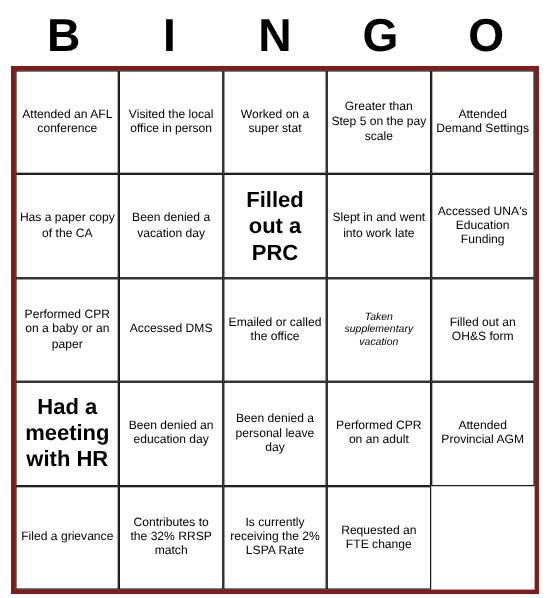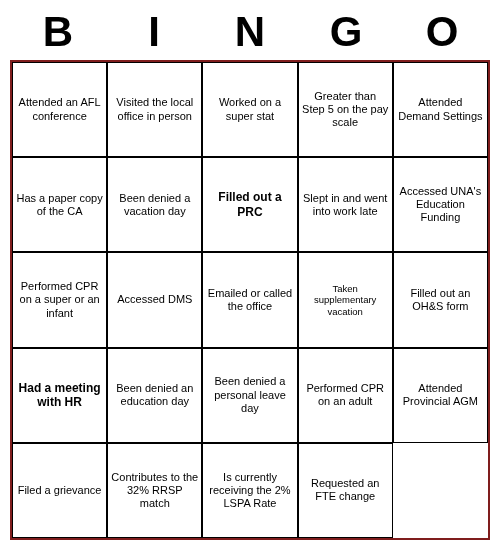--- a/index.html
+++ b/index.html
@@ -24,35 +24,35 @@
       width: 90px;
       text-align: center;
       color: #000;
     }
     .bingo-grid {
       display: grid;
       grid-template-columns: repeat(5, 1fr);
       grid-template-rows: repeat(5, 1fr);
       width: 480px;
       height: 480px;
-      border: 2px solid #7f1d1d;
+      border: 4px solid #7f1d1d;
     }
     .bingo-cell {
       border: 1px solid #000;
       display: flex;
       align-items: center;
       justify-content: center;
       text-align: center;
       padding: 3px;
       font-size: 11px;
       line-height: 1.2;
       color: #000;
     }
     .bingo-cell.highlight {
-      font-size: 12px;
+      font-size: 20px;
       font-weight: bold;
     }
     .bingo-cell.small-text {
       font-size: 9.5px;
     }
   </style>
 </head>
 <body>
 
 <div class="bingo-header">
@@ -67,24 +67,24 @@
 <div class="bingo-cell">Attended an AFL conference</div>
     <div class="bingo-cell">Visited the local office in person</div>
     <div class="bingo-cell">Worked on a super stat</div>
     <div class="bingo-cell">Greater than Step 5 on the pay scale</div>
     <div class="bingo-cell">Attended Demand Settings</div>
     <div class="bingo-cell">Has a paper copy of the CA</div>
     <div class="bingo-cell">Been denied a vacation day</div>
     <div class="bingo-cell highlight">Filled out a PRC</div>
     <div class="bingo-cell">Slept in and went into work late</div>
     <div class="bingo-cell">Accessed UNA's Education Funding</div>
-    <div class="bingo-cell">Performed CPR on a super or an infant</div>
+    <div class="bingo-cell">Performed CPR on a baby or an paper</div>
     <div class="bingo-cell">Accessed DMS</div>
     <div class="bingo-cell">Emailed or called the office</div>
-    <div class="bingo-cell small-text" style="font-size: 9.5px;">Taken supplementary vacation</div>
+    <div class="bingo-cell small-text" style="font-size: 9.5px; font-style: italic;">Taken supplementary vacation</div>
     <div class="bingo-cell">Filled out an OH&amp;S form</div>
     <div class="bingo-cell highlight">Had a meeting with HR</div>
     <div class="bingo-cell">Been denied an education day</div>
     <div class="bingo-cell">Been denied a personal leave day</div>
     <div class="bingo-cell">Performed CPR on an adult</div>
     <div class="bingo-cell">Attended Provincial AGM</div>
     <div class="bingo-cell">Filed a grievance</div>
     <div class="bingo-cell">Contributes to the 32% RRSP match</div>
     <div class="bingo-cell">Is currently receiving the 2% LSPA Rate</div>
     <div class="bingo-cell">Requested an FTE change</div>

